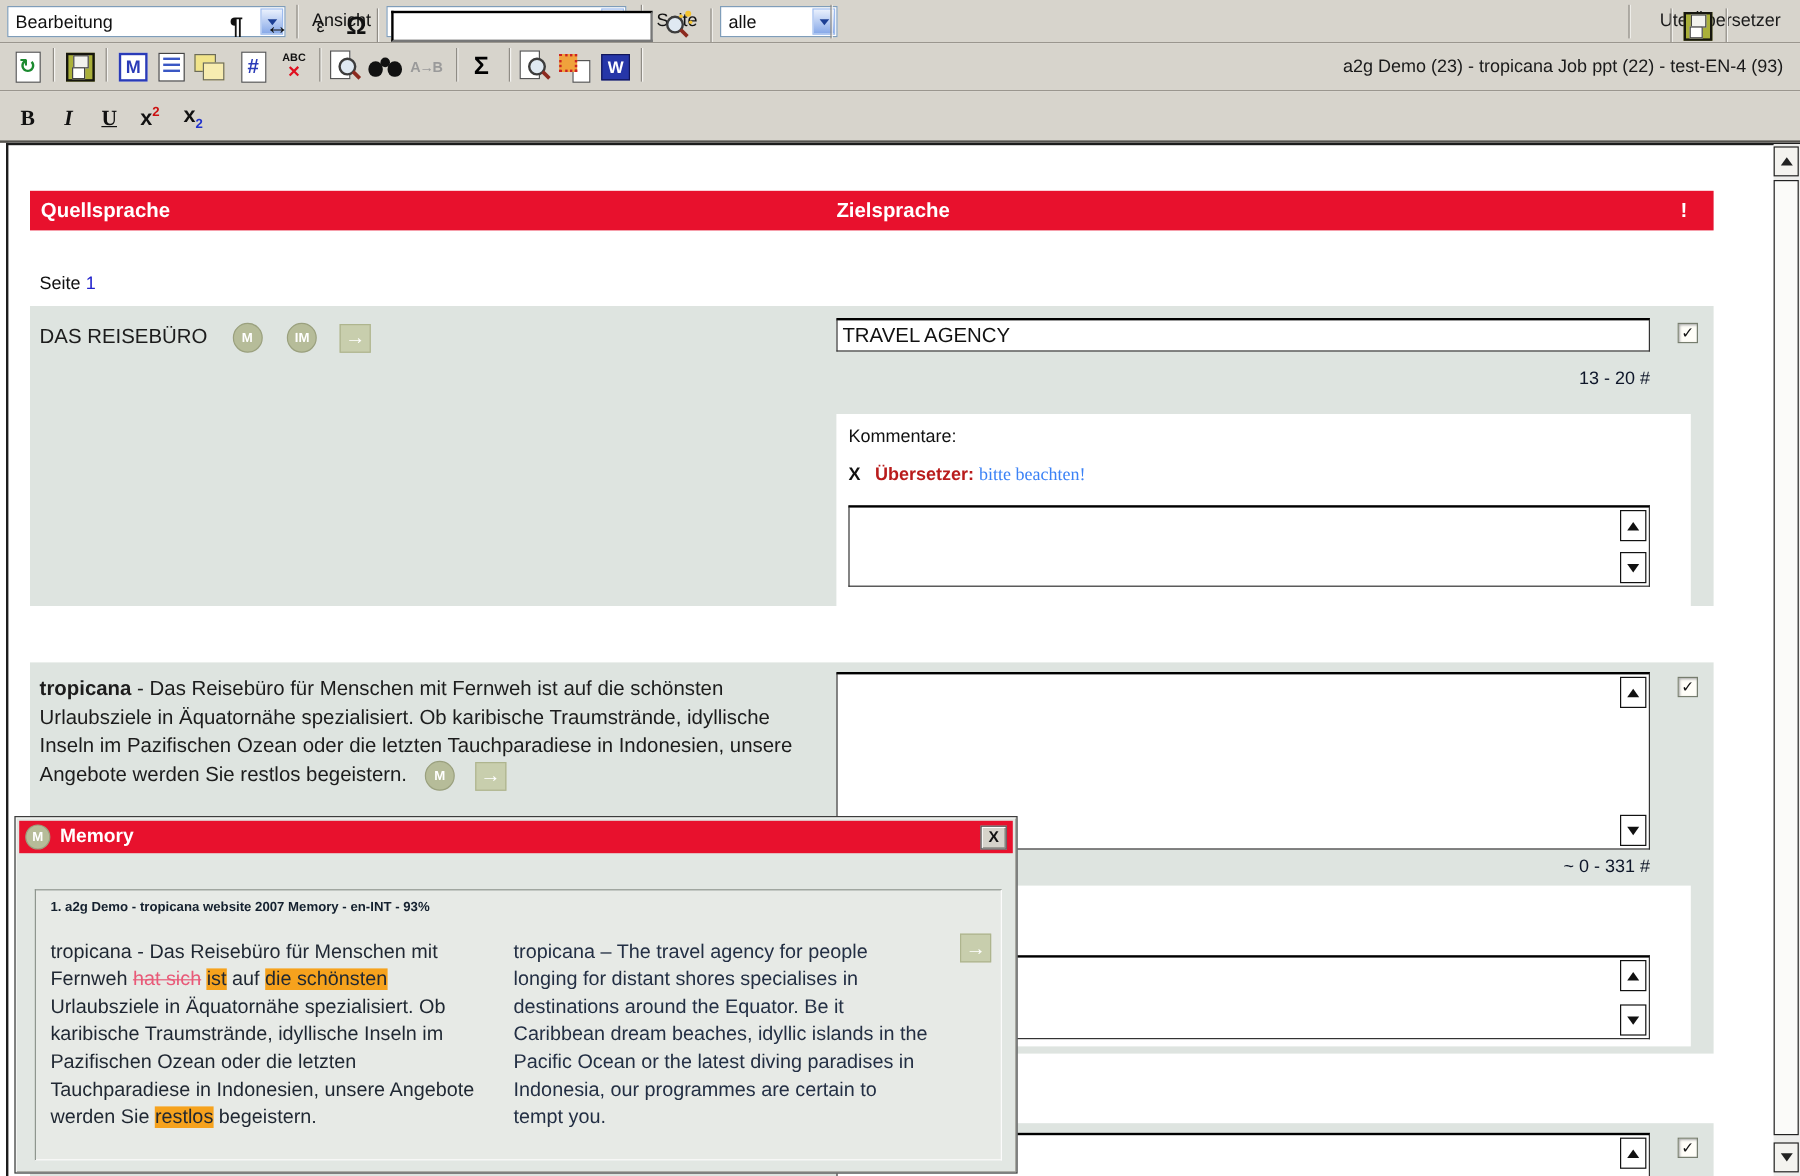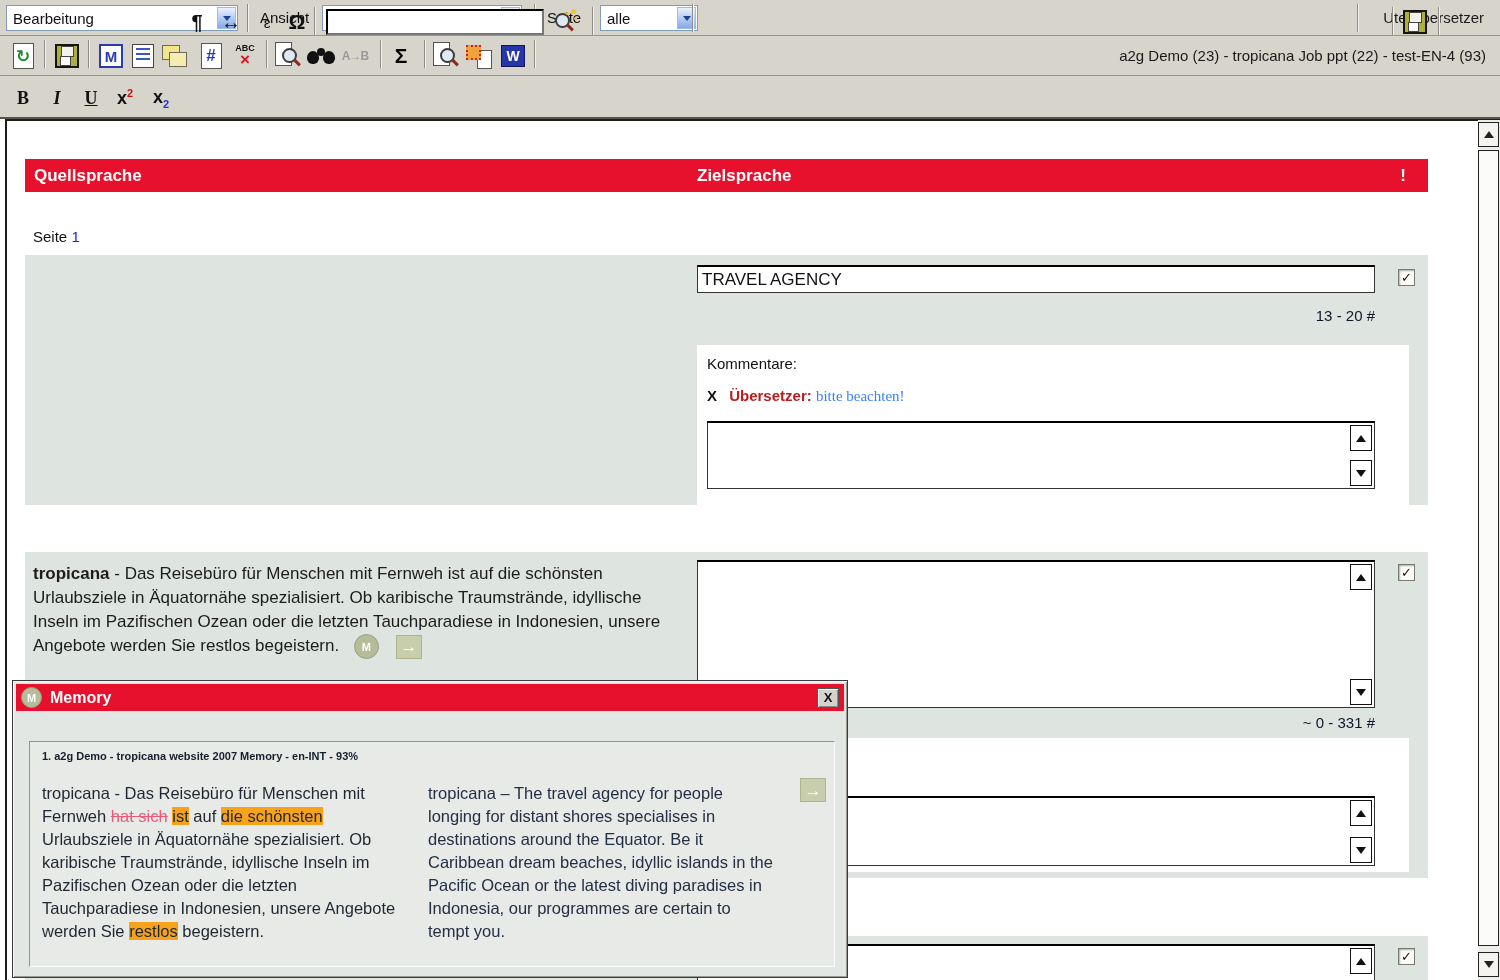--- a/index.html
+++ b/index.html
@@ -294,20 +294,26 @@
   <span class="src">Quellsprache</span>
   <span class="tgt">Zielsprache</span>
   <span class="flag">!</span>
 </div>
 
 <div class="seite">
   <span>Seite</span>&nbsp;<b>1</b>
 </div>
 
 <div class="segment" style="top:255px; height:250px;">
+  <div class="srctext" style="top:14px;">
+    <span>DAS REISEBÜRO</span>
+    <span class="badge" style="margin-left:16px;">M</span>
+    <span class="badge" style="margin-left:16px;">IM</span>
+    <span class="abtn" style="margin-left:14px;">→</span>
+  </div>
   <input class="tinput" type="text" value="TRAVEL AGENCY" style="">
   <span class="checkbox" style="top:14px;">✓</span>
   <div class="count" style="top:52px;">13 - 20 #</div>
   <div class="cpanel" style="top:90px; height:180px;">
     <div class="clabel">Kommentare:</div>
     <div class="cline">
       <span class="xm">X</span>
       <span class="auth">Übersetzer:</span>
       <span class="ctext">bitte beachten!</span>
     </div>

